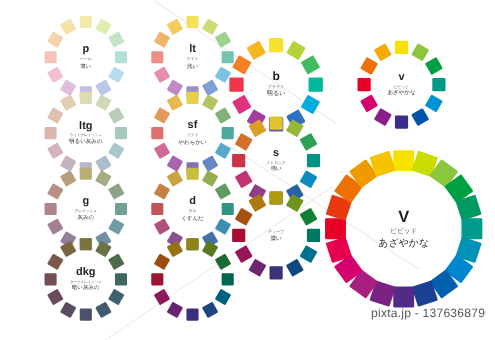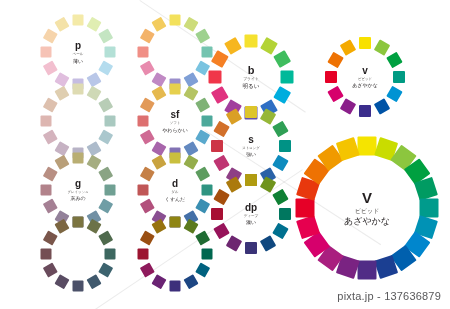--- a/index.html
+++ b/index.html
@@ -54,21 +54,21 @@
     color:#231f20;
     pointer-events:none;
   }
   .c-abbr{font-weight:700;display:block;}
   .c-kana{display:block;color:#55524f;}
   .c-jp{display:block;color:#231f20;}
 
   
   .footer{
     position:absolute;
-    right:9px;bottom:7px;
+    right:9px;bottom:18px;
     font-size:11px;
     color:#58585a;
     letter-spacing:.2px;
     white-space:nowrap;
   }
 </style>
 </head>
 <body>
 
 <div id="stage">
@@ -103,34 +103,44 @@
         <div class="sw" style="width: 11px; height: 11px; background: rgb(158, 209, 142); transform: translate(-50%, -50%) translate(27.7128px, -16px) rotate(60deg);"></div>
         <div class="sw" style="width: 11px; height: 11px; background: rgb(116, 196, 176); transform: translate(-50%, -50%) translate(32px, 0px) rotate(90deg);"></div>
         <div class="sw" style="width: 11px; height: 11px; background: rgb(121, 195, 224); transform: translate(-50%, -50%) translate(27.7128px, 16px) rotate(120deg);"></div>
         <div class="sw" style="width: 11px; height: 11px; background: rgb(127, 159, 214); transform: translate(-50%, -50%) translate(16px, 27.7128px) rotate(150deg);"></div>
         <div class="sw" style="width: 11px; height: 11px; background: rgb(155, 143, 203); transform: translate(-50%, -50%) translate(1.95943e-15px, 32px) rotate(180deg);"></div>
         <div class="sw" style="width: 11px; height: 11px; background: rgb(192, 137, 196); transform: translate(-50%, -50%) translate(-16px, 27.7128px) rotate(210deg);"></div>
         <div class="sw" style="width: 11px; height: 11px; background: rgb(232, 139, 174); transform: translate(-50%, -50%) translate(-27.7128px, 16px) rotate(240deg);"></div>
         <div class="sw" style="width: 11px; height: 11px; background: rgb(240, 143, 134); transform: translate(-50%, -50%) translate(-32px, 3.91887e-15px) rotate(270deg);"></div>
         <div class="sw" style="width: 11px; height: 11px; background: rgb(243, 179, 106); transform: translate(-50%, -50%) translate(-27.7128px, -16px) rotate(300deg);"></div>
         <div class="sw" style="width: 11px; height: 11px; background: rgb(243, 204, 94); transform: translate(-50%, -50%) translate(-16px, -27.7128px) rotate(330deg);"></div>
+        <div class="center">
+          <span class="c-abbr" style="font-size: 10px;">lt</span>
+          <span class="c-kana" style="font-size: 3.6px; margin-top: 2.2px;">ライト</span>
+          <span class="c-jp" style="font-size: 5px; margin-top: 1.8px;">浅い</span>
+        </div>
       </div>
       <div class="wheel" style="left: 37.5px; top: 80.5px; width: 81px; height: 81px;">
         <div class="sw" style="width: 11px; height: 11px; background: rgb(222, 219, 178); transform: translate(-50%, -50%) translate(1.95943e-15px, -32px) rotate(0deg);"></div>
         <div class="sw" style="width: 11px; height: 11px; background: rgb(207, 217, 182); transform: translate(-50%, -50%) translate(16px, -27.7128px) rotate(30deg);"></div>
         <div class="sw" style="width: 11px; height: 11px; background: rgb(184, 205, 182); transform: translate(-50%, -50%) translate(27.7128px, -16px) rotate(60deg);"></div>
         <div class="sw" style="width: 11px; height: 11px; background: rgb(169, 201, 192); transform: translate(-50%, -50%) translate(32px, 0px) rotate(90deg);"></div>
         <div class="sw" style="width: 11px; height: 11px; background: rgb(170, 199, 205); transform: translate(-50%, -50%) translate(27.7128px, 16px) rotate(120deg);"></div>
         <div class="sw" style="width: 11px; height: 11px; background: rgb(173, 187, 203); transform: translate(-50%, -50%) translate(16px, 27.7128px) rotate(150deg);"></div>
         <div class="sw" style="width: 11px; height: 11px; background: rgb(184, 179, 198); transform: translate(-50%, -50%) translate(1.95943e-15px, 32px) rotate(180deg);"></div>
         <div class="sw" style="width: 11px; height: 11px; background: rgb(198, 178, 195); transform: translate(-50%, -50%) translate(-16px, 27.7128px) rotate(210deg);"></div>
         <div class="sw" style="width: 11px; height: 11px; background: rgb(212, 179, 189); transform: translate(-50%, -50%) translate(-27.7128px, 16px) rotate(240deg);"></div>
         <div class="sw" style="width: 11px; height: 11px; background: rgb(221, 182, 177); transform: translate(-50%, -50%) translate(-32px, 3.91887e-15px) rotate(270deg);"></div>
         <div class="sw" style="width: 11px; height: 11px; background: rgb(221, 192, 174); transform: translate(-50%, -50%) translate(-27.7128px, -16px) rotate(300deg);"></div>
         <div class="sw" style="width: 11px; height: 11px; background: rgb(223, 206, 176); transform: translate(-50%, -50%) translate(-16px, -27.7128px) rotate(330deg);"></div>
+        <div class="center">
+          <span class="c-abbr" style="font-size: 10px;">ltg</span>
+          <span class="c-kana" style="font-size: 3.2px; margin-top: 2.2px;">ライトグレイッシュ</span>
+          <span class="c-jp" style="font-size: 5px; margin-top: 1.8px;">明るい灰みの</span>
+        </div>
       </div>
       <div class="wheel" style="left: 134.5px; top: 80.5px; width: 81px; height: 81px;">
         <div class="sw" style="width: 11px; height: 11px; background: rgb(230, 208, 78); transform: translate(-50%, -50%) translate(1.95943e-15px, -32px) rotate(0deg);"></div>
         <div class="sw" style="width: 11px; height: 11px; background: rgb(181, 196, 99); transform: translate(-50%, -50%) translate(16px, -27.7128px) rotate(30deg);"></div>
         <div class="sw" style="width: 11px; height: 11px; background: rgb(127, 178, 118); transform: translate(-50%, -50%) translate(27.7128px, -16px) rotate(60deg);"></div>
         <div class="sw" style="width: 11px; height: 11px; background: rgb(77, 169, 155); transform: translate(-50%, -50%) translate(32px, 0px) rotate(90deg);"></div>
         <div class="sw" style="width: 11px; height: 11px; background: rgb(90, 169, 205); transform: translate(-50%, -50%) translate(27.7128px, 16px) rotate(120deg);"></div>
         <div class="sw" style="width: 11px; height: 11px; background: rgb(99, 137, 192); transform: translate(-50%, -50%) translate(16px, 27.7128px) rotate(150deg);"></div>
         <div class="sw" style="width: 11px; height: 11px; background: rgb(130, 114, 180); transform: translate(-50%, -50%) translate(1.95943e-15px, 32px) rotate(180deg);"></div>
         <div class="sw" style="width: 11px; height: 11px; background: rgb(168, 101, 171); transform: translate(-50%, -50%) translate(-16px, 27.7128px) rotate(210deg);"></div>
@@ -188,20 +198,25 @@
         <div class="sw" style="width: 11px; height: 11px; background: rgb(79, 106, 77); transform: translate(-50%, -50%) translate(27.7128px, -16px) rotate(60deg);"></div>
         <div class="sw" style="width: 11px; height: 11px; background: rgb(61, 103, 96); transform: translate(-50%, -50%) translate(32px, 0px) rotate(90deg);"></div>
         <div class="sw" style="width: 11px; height: 11px; background: rgb(60, 99, 110); transform: translate(-50%, -50%) translate(27.7128px, 16px) rotate(120deg);"></div>
         <div class="sw" style="width: 11px; height: 11px; background: rgb(64, 89, 109); transform: translate(-50%, -50%) translate(16px, 27.7128px) rotate(150deg);"></div>
         <div class="sw" style="width: 11px; height: 11px; background: rgb(75, 81, 105); transform: translate(-50%, -50%) translate(1.95943e-15px, 32px) rotate(180deg);"></div>
         <div class="sw" style="width: 11px; height: 11px; background: rgb(89, 76, 99); transform: translate(-50%, -50%) translate(-16px, 27.7128px) rotate(210deg);"></div>
         <div class="sw" style="width: 11px; height: 11px; background: rgb(106, 75, 92); transform: translate(-50%, -50%) translate(-27.7128px, 16px) rotate(240deg);"></div>
         <div class="sw" style="width: 11px; height: 11px; background: rgb(116, 78, 83); transform: translate(-50%, -50%) translate(-32px, 3.91887e-15px) rotate(270deg);"></div>
         <div class="sw" style="width: 11px; height: 11px; background: rgb(122, 86, 75); transform: translate(-50%, -50%) translate(-27.7128px, -16px) rotate(300deg);"></div>
         <div class="sw" style="width: 11px; height: 11px; background: rgb(124, 102, 66); transform: translate(-50%, -50%) translate(-16px, -27.7128px) rotate(330deg);"></div>
+        <div class="center">
+          <span class="c-abbr" style="font-size: 10px;">dkg</span>
+          <span class="c-kana" style="font-size: 3.1px; margin-top: 2.2px;">ダークグレイッシュ</span>
+          <span class="c-jp" style="font-size: 5px; margin-top: 1.8px;">暗い灰みの</span>
+        </div>
       </div>
       <div class="wheel" style="left: 134.5px; top: 213.5px; width: 81px; height: 81px;">
         <div class="sw" style="width: 11px; height: 11px; background: rgb(143, 133, 19); transform: translate(-50%, -50%) translate(1.95943e-15px, -32px) rotate(0deg);"></div>
         <div class="sw" style="width: 11px; height: 11px; background: rgb(91, 122, 30); transform: translate(-50%, -50%) translate(16px, -27.7128px) rotate(30deg);"></div>
         <div class="sw" style="width: 11px; height: 11px; background: rgb(31, 107, 51); transform: translate(-50%, -50%) translate(27.7128px, -16px) rotate(60deg);"></div>
         <div class="sw" style="width: 11px; height: 11px; background: rgb(0, 103, 79); transform: translate(-50%, -50%) translate(32px, 0px) rotate(90deg);"></div>
         <div class="sw" style="width: 11px; height: 11px; background: rgb(0, 97, 127); transform: translate(-50%, -50%) translate(27.7128px, 16px) rotate(120deg);"></div>
         <div class="sw" style="width: 11px; height: 11px; background: rgb(29, 70, 131); transform: translate(-50%, -50%) translate(16px, 27.7128px) rotate(150deg);"></div>
         <div class="sw" style="width: 11px; height: 11px; background: rgb(61, 47, 123); transform: translate(-50%, -50%) translate(1.95943e-15px, 32px) rotate(180deg);"></div>
         <div class="sw" style="width: 11px; height: 11px; background: rgb(106, 35, 115); transform: translate(-50%, -50%) translate(-16px, 27.7128px) rotate(210deg);"></div>
@@ -255,21 +270,20 @@
         <div class="sw" style="width: 12px; height: 12px; background: rgb(0, 119, 95); transform: translate(-50%, -50%) translate(34px, 0px) rotate(90deg);"></div>
         <div class="sw" style="width: 12px; height: 12px; background: rgb(0, 112, 143); transform: translate(-50%, -50%) translate(29.4449px, 17px) rotate(120deg);"></div>
         <div class="sw" style="width: 12px; height: 12px; background: rgb(16, 72, 127); transform: translate(-50%, -50%) translate(17px, 29.4449px) rotate(150deg);"></div>
         <div class="sw" style="width: 12px; height: 12px; background: rgb(58, 51, 119); transform: translate(-50%, -50%) translate(2.0819e-15px, 34px) rotate(180deg);"></div>
         <div class="sw" style="width: 12px; height: 12px; background: rgb(109, 38, 112); transform: translate(-50%, -50%) translate(-17px, 29.4449px) rotate(210deg);"></div>
         <div class="sw" style="width: 12px; height: 12px; background: rgb(151, 19, 90); transform: translate(-50%, -50%) translate(-29.4449px, 17px) rotate(240deg);"></div>
         <div class="sw" style="width: 12px; height: 12px; background: rgb(167, 15, 51); transform: translate(-50%, -50%) translate(-34px, 4.1638e-15px) rotate(270deg);"></div>
         <div class="sw" style="width: 12px; height: 12px; background: rgb(166, 79, 14); transform: translate(-50%, -50%) translate(-29.4449px, -17px) rotate(300deg);"></div>
         <div class="sw" style="width: 12px; height: 12px; background: rgb(171, 122, 13); transform: translate(-50%, -50%) translate(-17px, -29.4449px) rotate(330deg);"></div>
         <div class="center">
-          <span class="c-abbr" style="font-size: 10px;">dp</span>
           <span class="c-kana" style="font-size: 3.5px; margin-top: 2.2px;">ディープ</span>
           <span class="c-jp" style="font-size: 5px; margin-top: 1.8px;">濃い</span>
         </div>
       </div>
       <div class="wheel" style="left: 322px; top: 34px; width: 86px; height: 86px;">
         <div class="sw" style="width: 12px; height: 12px; background: rgb(248, 225, 0); transform: translate(-50%, -50%) translate(2.0819e-15px, -34px) rotate(0deg);"></div>
         <div class="sw" style="width: 12px; height: 12px; background: rgb(140, 198, 62); transform: translate(-50%, -50%) translate(17px, -29.4449px) rotate(30deg);"></div>
         <div class="sw" style="width: 12px; height: 12px; background: rgb(0, 160, 64); transform: translate(-50%, -50%) translate(29.4449px, -17px) rotate(60deg);"></div>
         <div class="sw" style="width: 12px; height: 12px; background: rgb(0, 155, 131); transform: translate(-50%, -50%) translate(34px, 0px) rotate(90deg);"></div>
         <div class="sw" style="width: 12px; height: 12px; background: rgb(0, 147, 211); transform: translate(-50%, -50%) translate(29.4449px, 17px) rotate(120deg);"></div>

